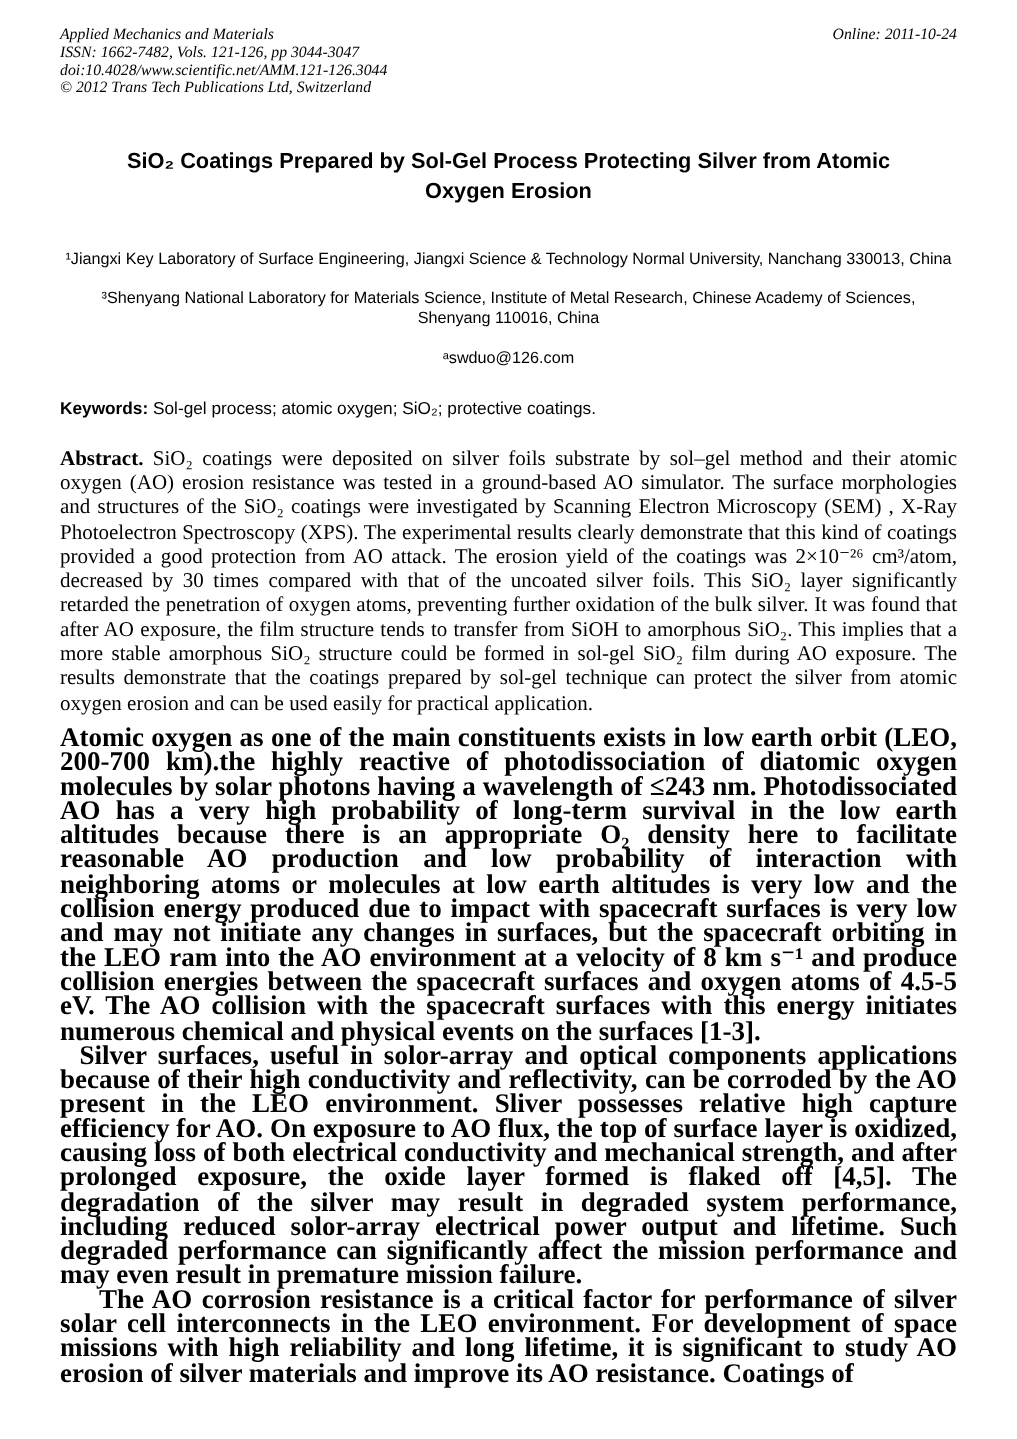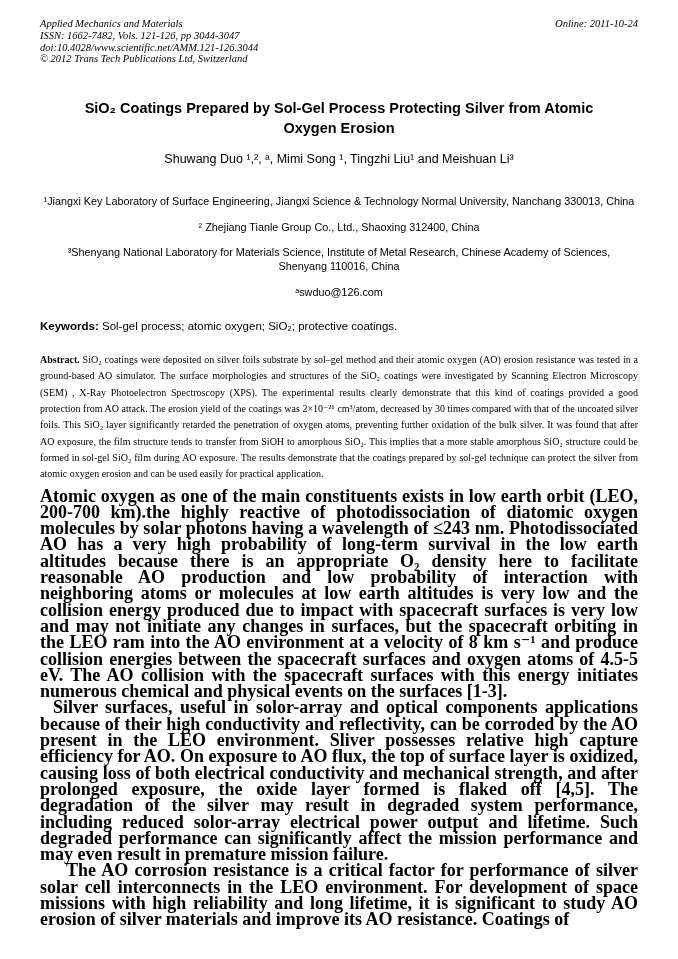--- a/index.html
+++ b/index.html
@@ -56,21 +56,21 @@
     text-align: center;
     margin-top: 13px;
   }
   .keywords {
     font-family: "Liberation Sans", "DejaVu Sans", sans-serif;
     font-size: 11.5px;
     margin-top: 22px;
   }
   .kw-label { font-weight: bold; }
   .abstract {
-    font-size: 10px;
+    font-size: 14px;
     line-height: 16.3px;
     text-align: justify;
     margin-top: 20px;
   }
   .abs-label { font-weight: bold; }
   .section-heading {
     font-size: 12.5px;
     font-weight: bold;
     margin-top: 24px;
   }
@@ -94,24 +94,22 @@
       <div>Applied Mechanics and Materials</div>
       <div>ISSN: 1662-7482, Vols. 121-126, pp 3044-3047</div>
       <div>doi:10.4028/www.scientific.net/AMM.121-126.3044</div>
       <div>© 2012 Trans Tech Publications Ltd, Switzerland</div>
     </div>
     <div class="header-right">Online: 2011-10-24</div>
   </div>
 
   <h1 class="title">SiO₂ Coatings Prepared by Sol-Gel Process Protecting Silver from Atomic Oxygen Erosion</h1>
 
-  <div class="authors">Shuwang Duo ¹,², ᵃ, Mimi Song ¹, Tingzhi Liu¹ and Meishuan Li³</div>
 
   <div class="affil affil-1">¹Jiangxi Key Laboratory of Surface Engineering, Jiangxi Science &amp; Technology Normal University, Nanchang 330013, China</div>
-  <div class="affil affil-2">² Zhejiang Tianle Group Co., Ltd., Shaoxing 312400, China</div>
   <div class="affil affil-3">³Shenyang National Laboratory for Materials Science, Institute of Metal Research, Chinese Academy of Sciences, Shenyang 110016, China</div>
   <div class="email">ᵃswduo@126.com</div>
 
   <p class="keywords"><span class="kw-label">Keywords:</span><span> Sol-gel process; atomic oxygen; SiO₂; protective coatings.</span></p>
 
   <p class="abstract"><span class="abs-label">Abstract.</span><span> SiO₂ coatings were deposited on silver foils substrate by sol–gel method and their atomic oxygen (AO) erosion resistance was tested in a ground-based AO simulator. The surface morphologies and structures of the SiO₂ coatings were investigated by Scanning Electron Microscopy (SEM) , X-Ray Photoelectron Spectroscopy (XPS). The experimental results clearly demonstrate that this kind of coatings provided a good protection from AO attack. The erosion yield of the coatings was 2×10⁻²⁶ cm³/atom, decreased by 30 times compared with that of the uncoated silver foils. This SiO₂ layer significantly retarded the penetration of oxygen atoms, preventing further oxidation of the bulk silver. It was found that after AO exposure, the film structure tends to transfer from SiOH to amorphous SiO₂. This implies that a more stable amorphous SiO₂ structure could be formed in sol-gel SiO₂ film during AO exposure. The results demonstrate that the coatings prepared by sol-gel technique can protect the silver from atomic oxygen erosion and can be used easily for practical application.</span></p>
 
 
   <p class="body-para para-1">Atomic oxygen as one of the main constituents exists in low earth orbit (LEO, 200-700 km).the highly reactive of photodissociation of diatomic oxygen molecules by solar photons having a wavelength of ≤243 nm.  Photodissociated AO has a very high probability of long-term survival in the low earth altitudes because there is an appropriate O₂ density here to facilitate reasonable AO production and low probability of interaction with neighboring atoms or molecules at low earth altitudes is very low and the collision energy produced due to impact with spacecraft surfaces is very low and may not initiate any changes in surfaces, but the spacecraft orbiting in the LEO ram into the AO environment at a velocity of 8 km s⁻¹ and produce collision energies between the spacecraft surfaces and oxygen atoms of 4.5-5 eV. The AO collision with the spacecraft surfaces with this energy initiates numerous chemical and physical events on the surfaces [1-3].</p>
   <p class="body-para para-2">Silver surfaces, useful in solor-array and optical components applications because of their high conductivity and reflectivity, can be corroded by the AO present in the LEO environment. Sliver possesses relative high capture efficiency for AO. On exposure to AO flux, the top of surface layer is oxidized, causing loss of both electrical conductivity and mechanical strength, and after prolonged exposure, the oxide layer formed is flaked off [4,5]. The degradation of the silver may result in degraded system performance, including reduced solor-array electrical power output and lifetime. Such degraded performance can significantly affect the mission performance and may even result in premature mission failure.</p>

